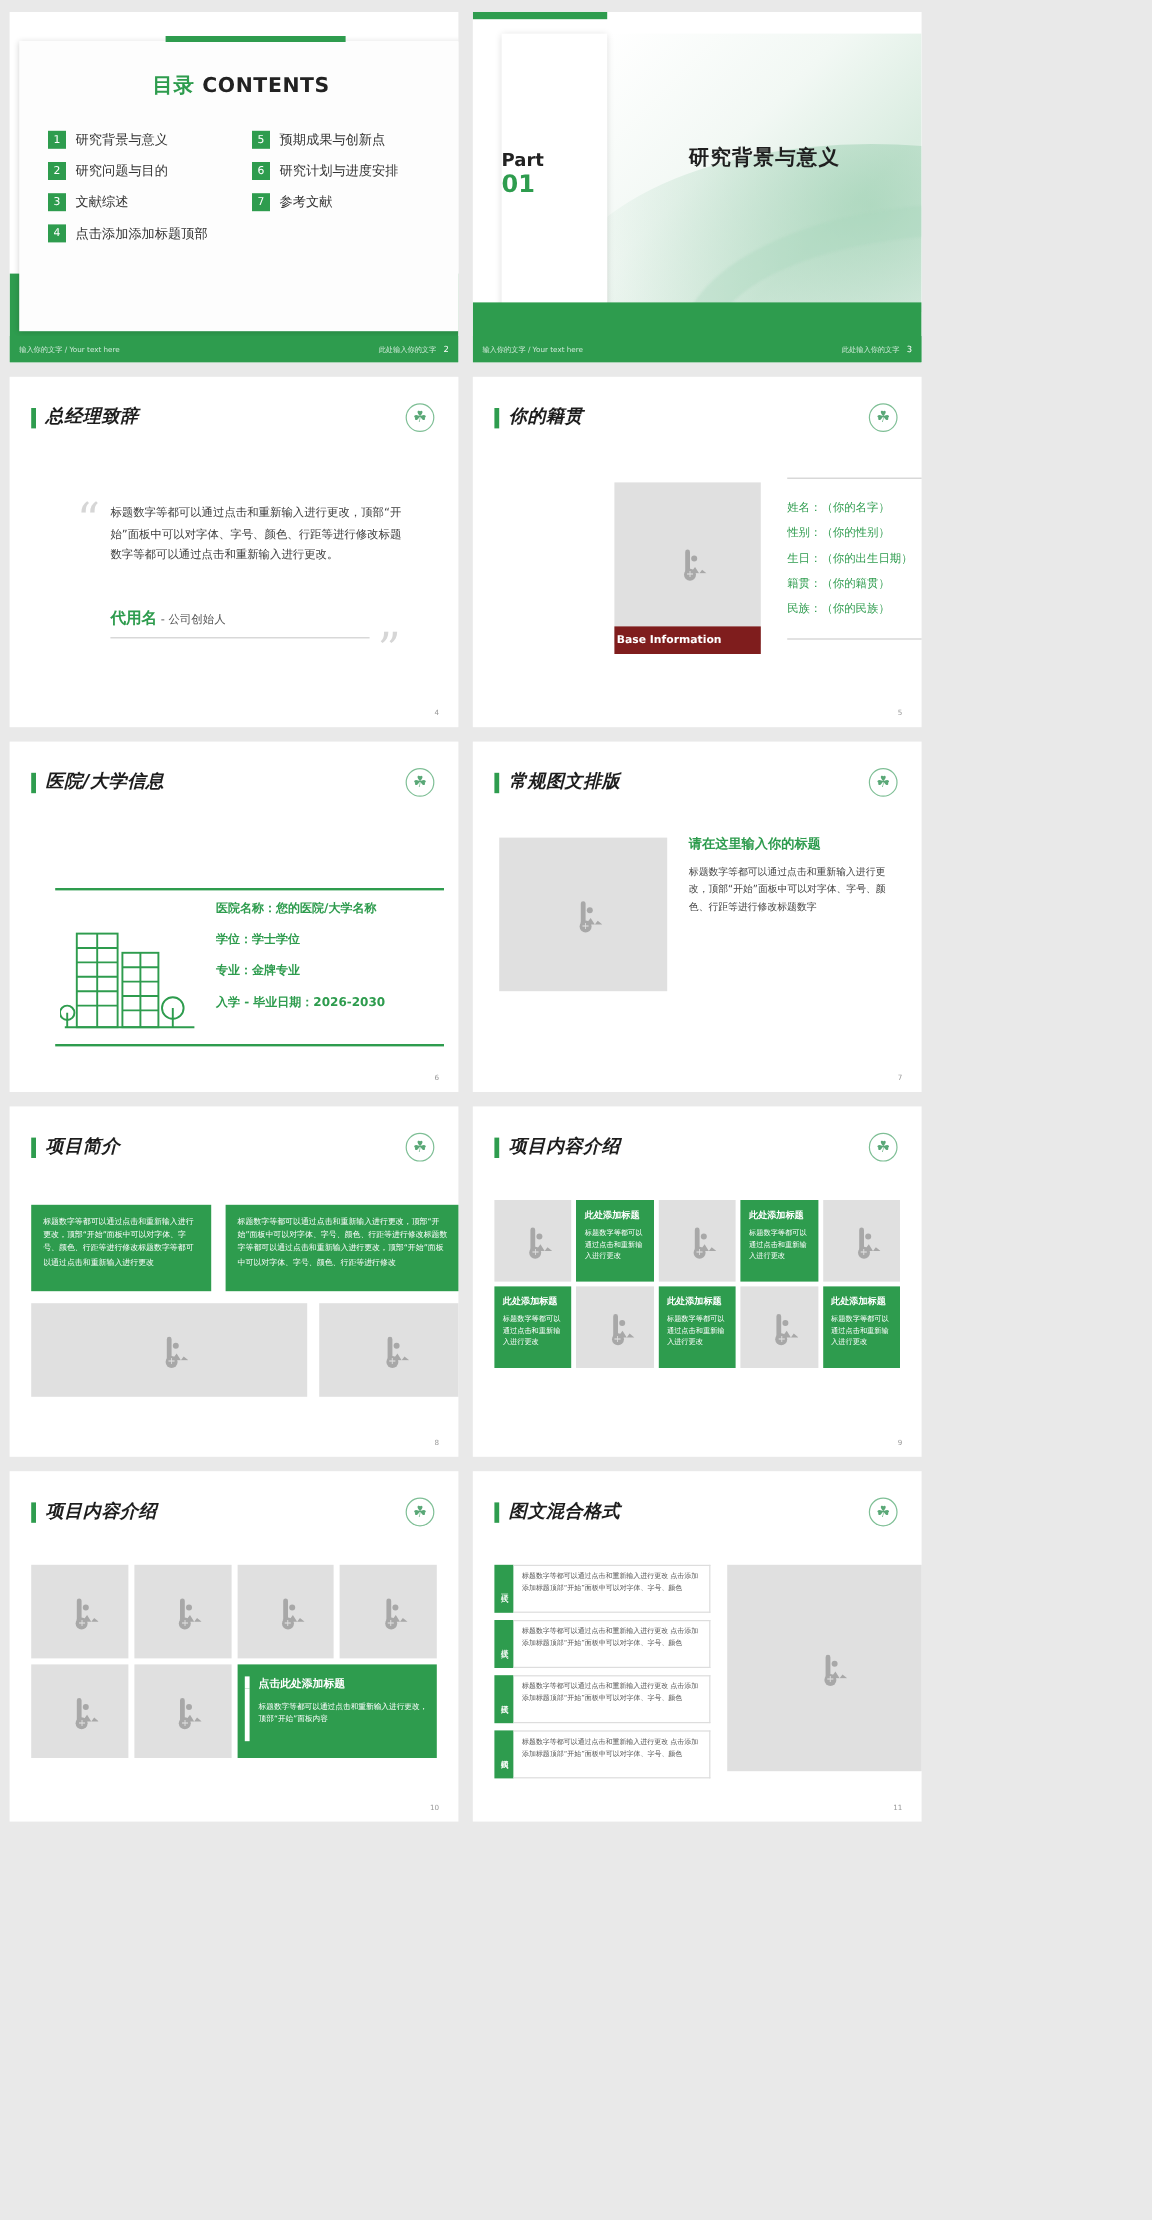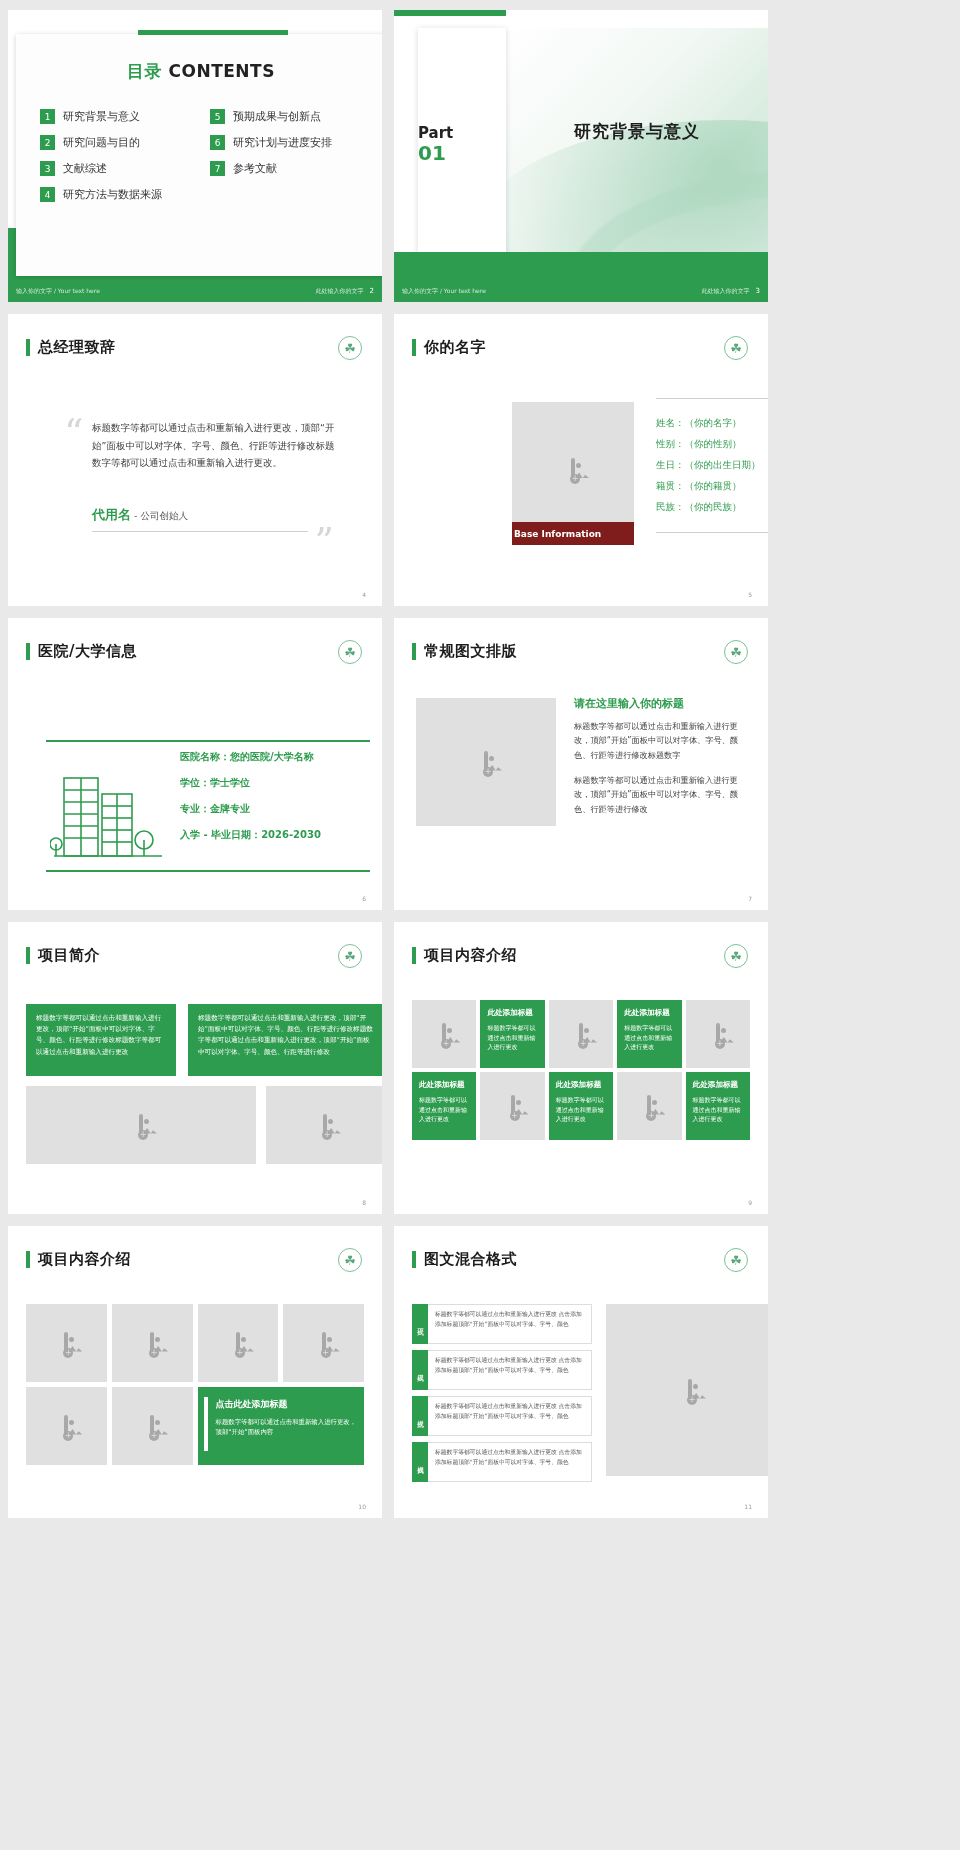--- a/index.html
+++ b/index.html
@@ -79,21 +79,21 @@
     border:26px solid rgba(170,215,190,.35);
     filter: blur(1px);
   }
   .s3 .ptitle {
     position:absolute; left:0; right:0; top:92px; text-align:center;
     font-size:17px; font-weight:bold; color:#1f1f1f; letter-spacing:1px;
   }
   .s3 .greenband { position:absolute; left:0; right:0; bottom:0; height:50px; background:#2e9c4e; }
 
   
-  .hd { position:absolute; left:18px; top:24px; display:flex; align-items:center; gap:8px; }
+  .hd { position:absolute; left:18px; top:24px; display:flex; align-items:flex-end; gap:8px;font-style:italic; }
   .hd .tick { width:4px; height:17px; background:#2e9c4e; }
   .hd .htxt { font-size:15px; color:#1d1d1d; font-weight:bold; letter-spacing:.5px; }
   .logo {
     position:absolute; right:20px; top:22px; width:24px; height:24px; border-radius:50%;
     border:1px solid #7fbf96; display:flex; align-items:center; justify-content:center;
     color:#5aa877; font-size:13px;
   }
   .pgnum { position:absolute; right:16px; bottom:8px; font-size:6px; color:#999; }
 
   
@@ -201,21 +201,21 @@
           <div class="row">
             <div class="num">2</div>
             <div class="lbl">研究问题与目的</div>
           </div>
           <div class="row">
             <div class="num">3</div>
             <div class="lbl">文献综述</div>
           </div>
           <div class="row">
             <div class="num">4</div>
-            <div class="lbl">研究方法与数据来源</div>
+            <div class="lbl">点击添加添加标题顶部</div>
           </div>
         </div>
         <div class="col">
           <div class="row">
             <div class="num">5</div>
             <div class="lbl">预期成果与创新点</div>
           </div>
           <div class="row">
             <div class="num">6</div>
             <div class="lbl">研究计划与进度安排</div>
@@ -269,21 +269,21 @@
       <b>代用名</b>
       <span>- 公司创始人</span>
     </div>
     <div class="qmark-r">”</div>
     <div class="pgnum">4</div>
   </div>
 
   <div class="slide s5">
     <div class="hd">
       <div class="tick"></div>
-      <div class="htxt">你的名字</div>
+      <div class="htxt">你的籍贯</div>
     </div>
     <div class="logo">☘</div>
     <div class="photo imgbox">
       <span class="ic-wrap">
         <span class="img-ico"></span><span class="img-plus">+</span>
       </span>
     </div>
     <div class="caption">Base Information</div>
     <div class="info">
       <div class="ln-top"></div>
@@ -353,21 +353,20 @@
     </div>
     <div class="logo">☘</div>
     <div class="photo imgbox">
       <span class="ic-wrap">
         <span class="img-ico"></span><span class="img-plus">+</span>
       </span>
     </div>
     <div class="rt">
       <h4>请在这里输入你的标题</h4>
       <p>标题数字等都可以通过点击和重新输入进行更改，顶部“开始”面板中可以对字体、字号、颜色、行距等进行修改标题数字</p>
-      <p>标题数字等都可以通过点击和重新输入进行更改，顶部“开始”面板中可以对字体、字号、颜色、行距等进行修改</p>
     </div>
     <div class="pgnum">7</div>
   </div>
 
   <div class="slide s8">
     <div class="hd">
       <div class="tick"></div>
       <div class="htxt">项目简介</div>
     </div>
     <div class="logo">☘</div>

